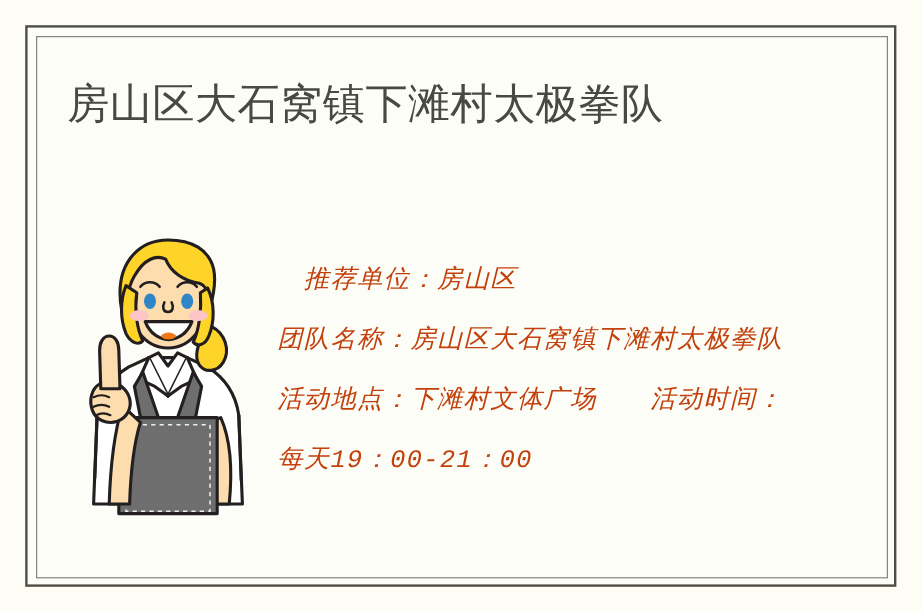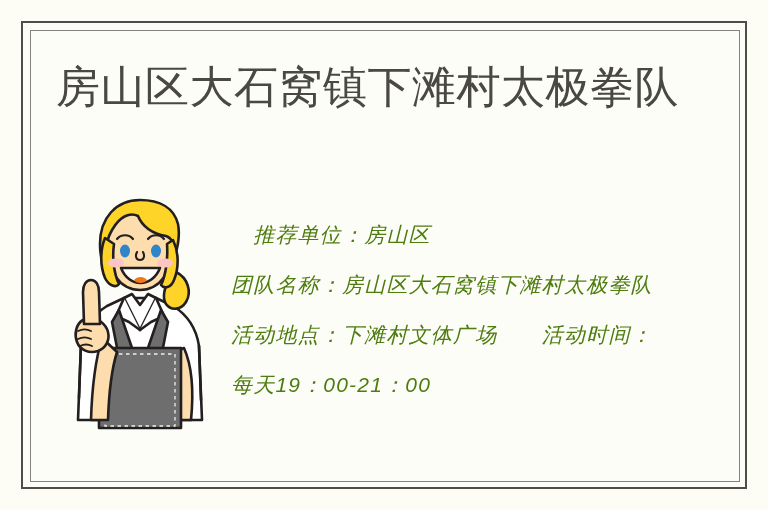--- a/index.html
+++ b/index.html
@@ -42,21 +42,21 @@
     box-sizing: border-box;
     background: transparent;
     pointer-events: none;
   }
 
   
   .title {
     position: absolute;
     left: 56px;
     top: 64px;
-    font-size: 44px;
+    font-size: 35px;
     line-height: 46px;
     letter-spacing: 0.5px;
     color: #4A4842;
     white-space: nowrap;
     font-weight: 400;
   }
 
   
   .content {
     position: absolute;
@@ -78,22 +78,22 @@
   .illustration svg {
     display: block;
   }
 
   
   .body-text {
     position: absolute;
     left: 201px;
     top: 50px;
     width: 440px;
-    color: #4d7c0f;
-    font-family: Liberation Sans, sans-serif;
+    color: #c2410c;
+    font-family: Liberation Mono, monospace;
     font-size: 21px;
     line-height: 50px;
     letter-spacing: 1.2px;
     white-space: pre-wrap;
     word-break: break-all;
     font-style: italic;
     font-weight: 400;
   }
 </style>
 </head>

